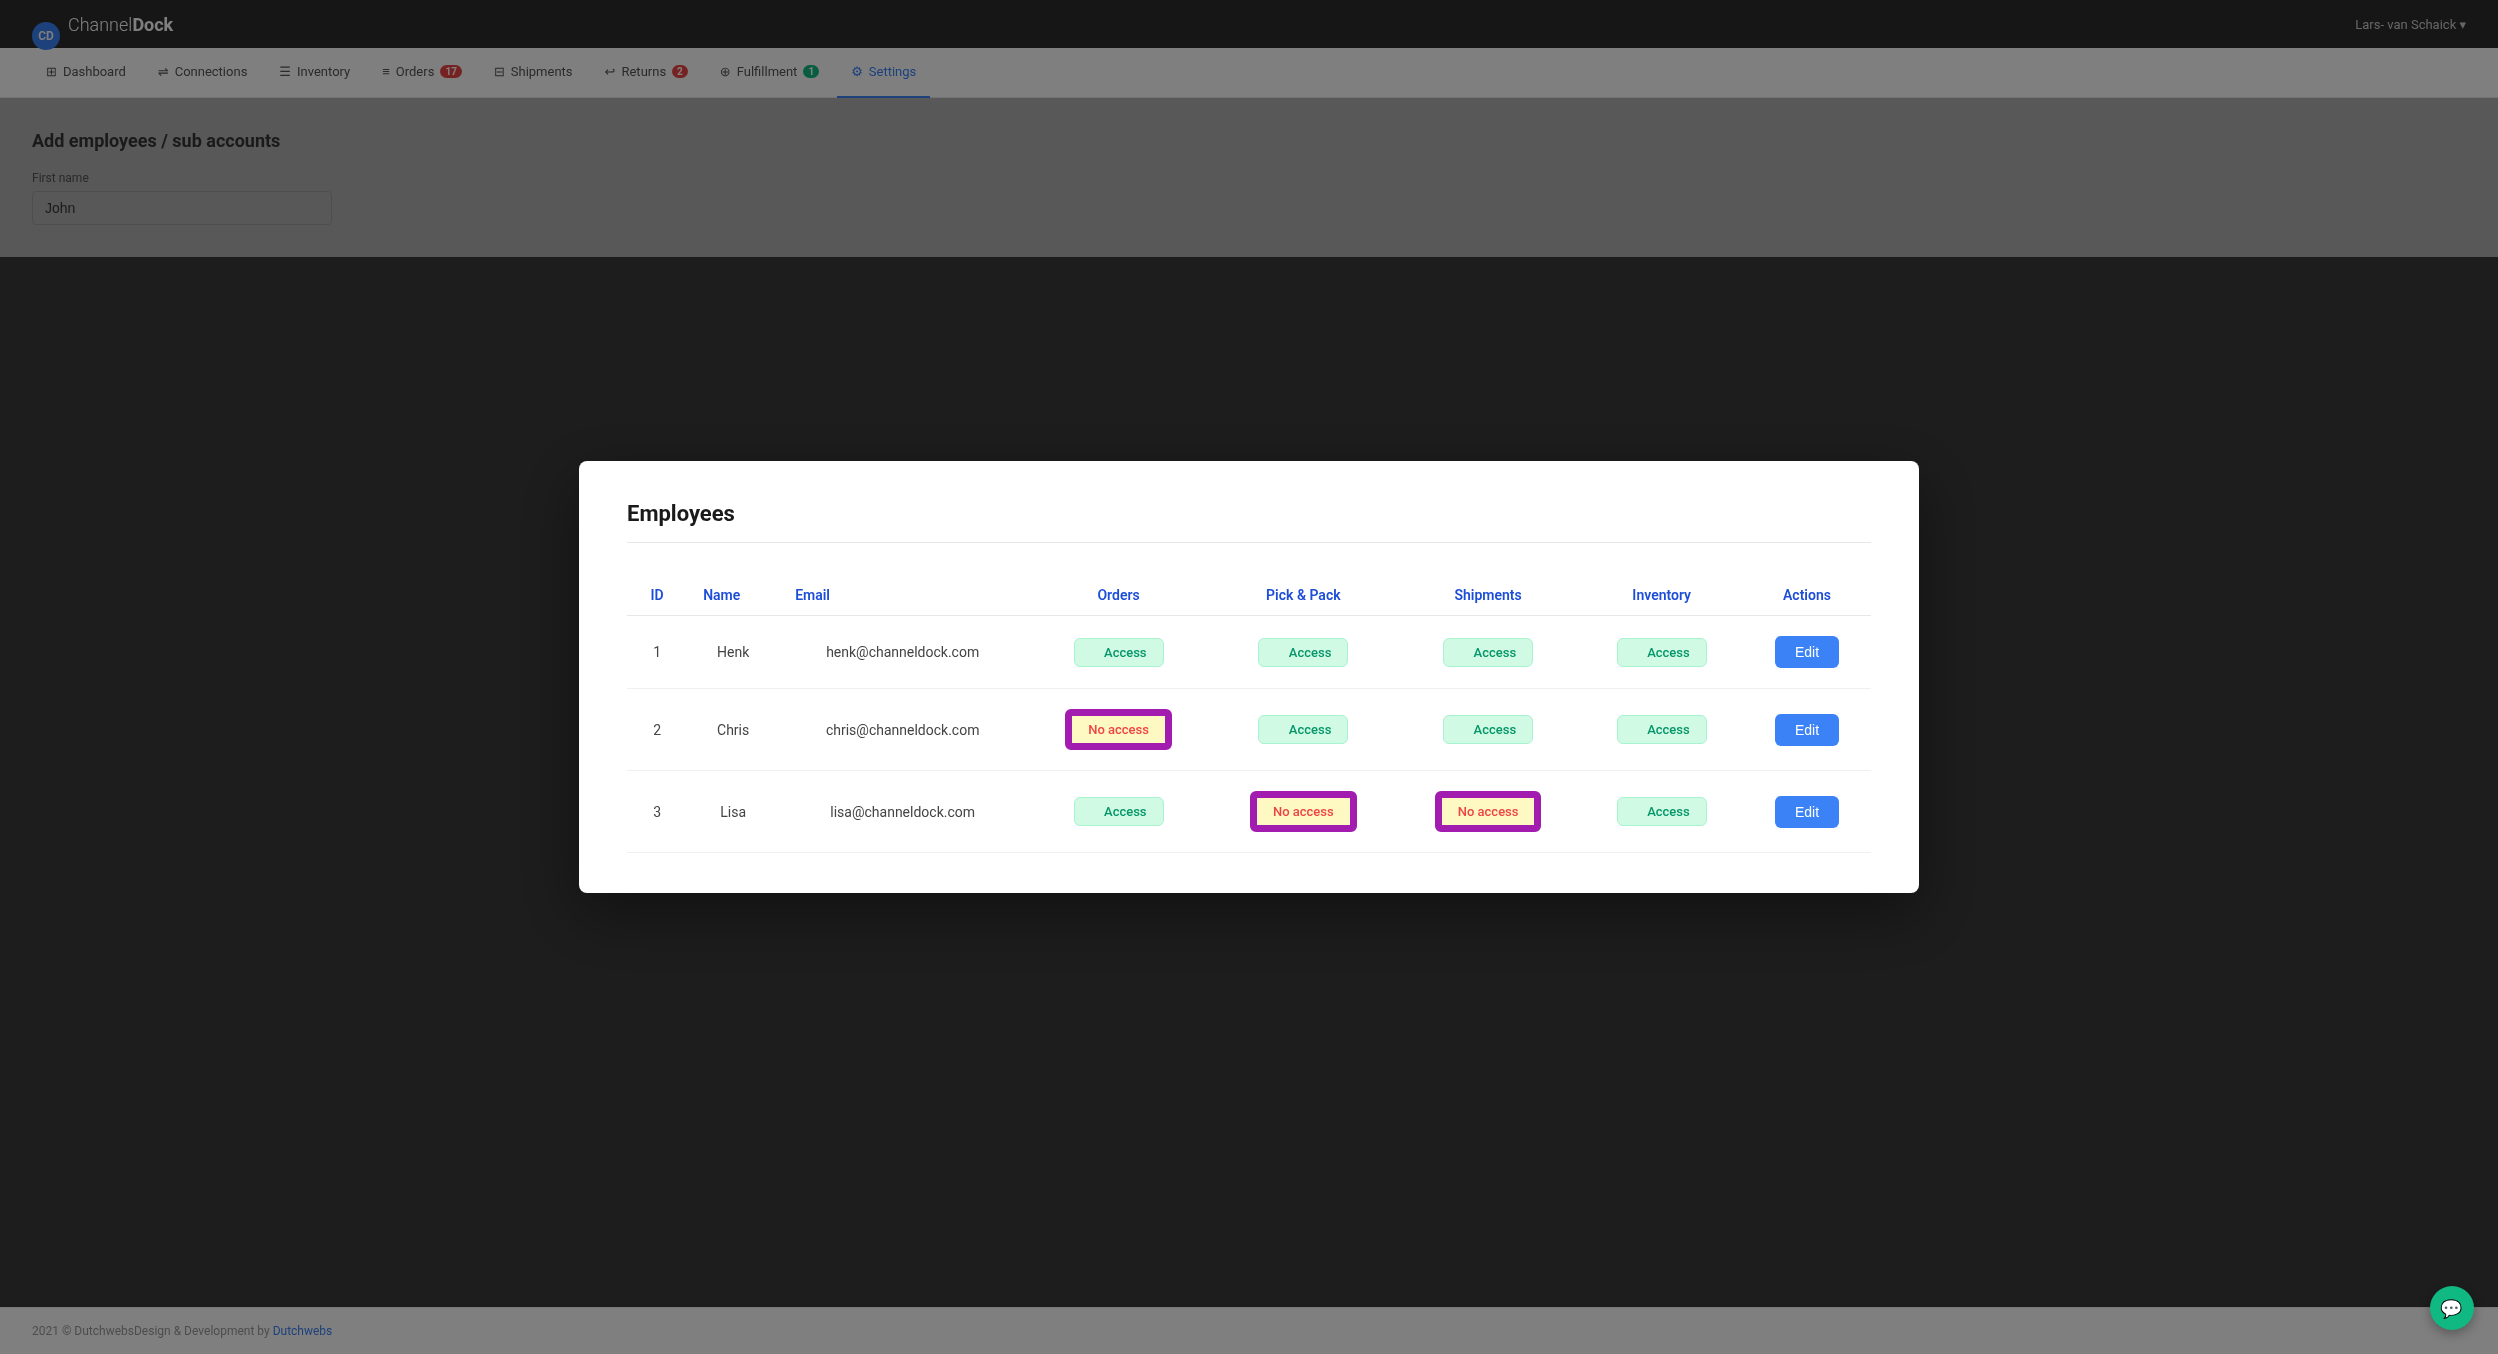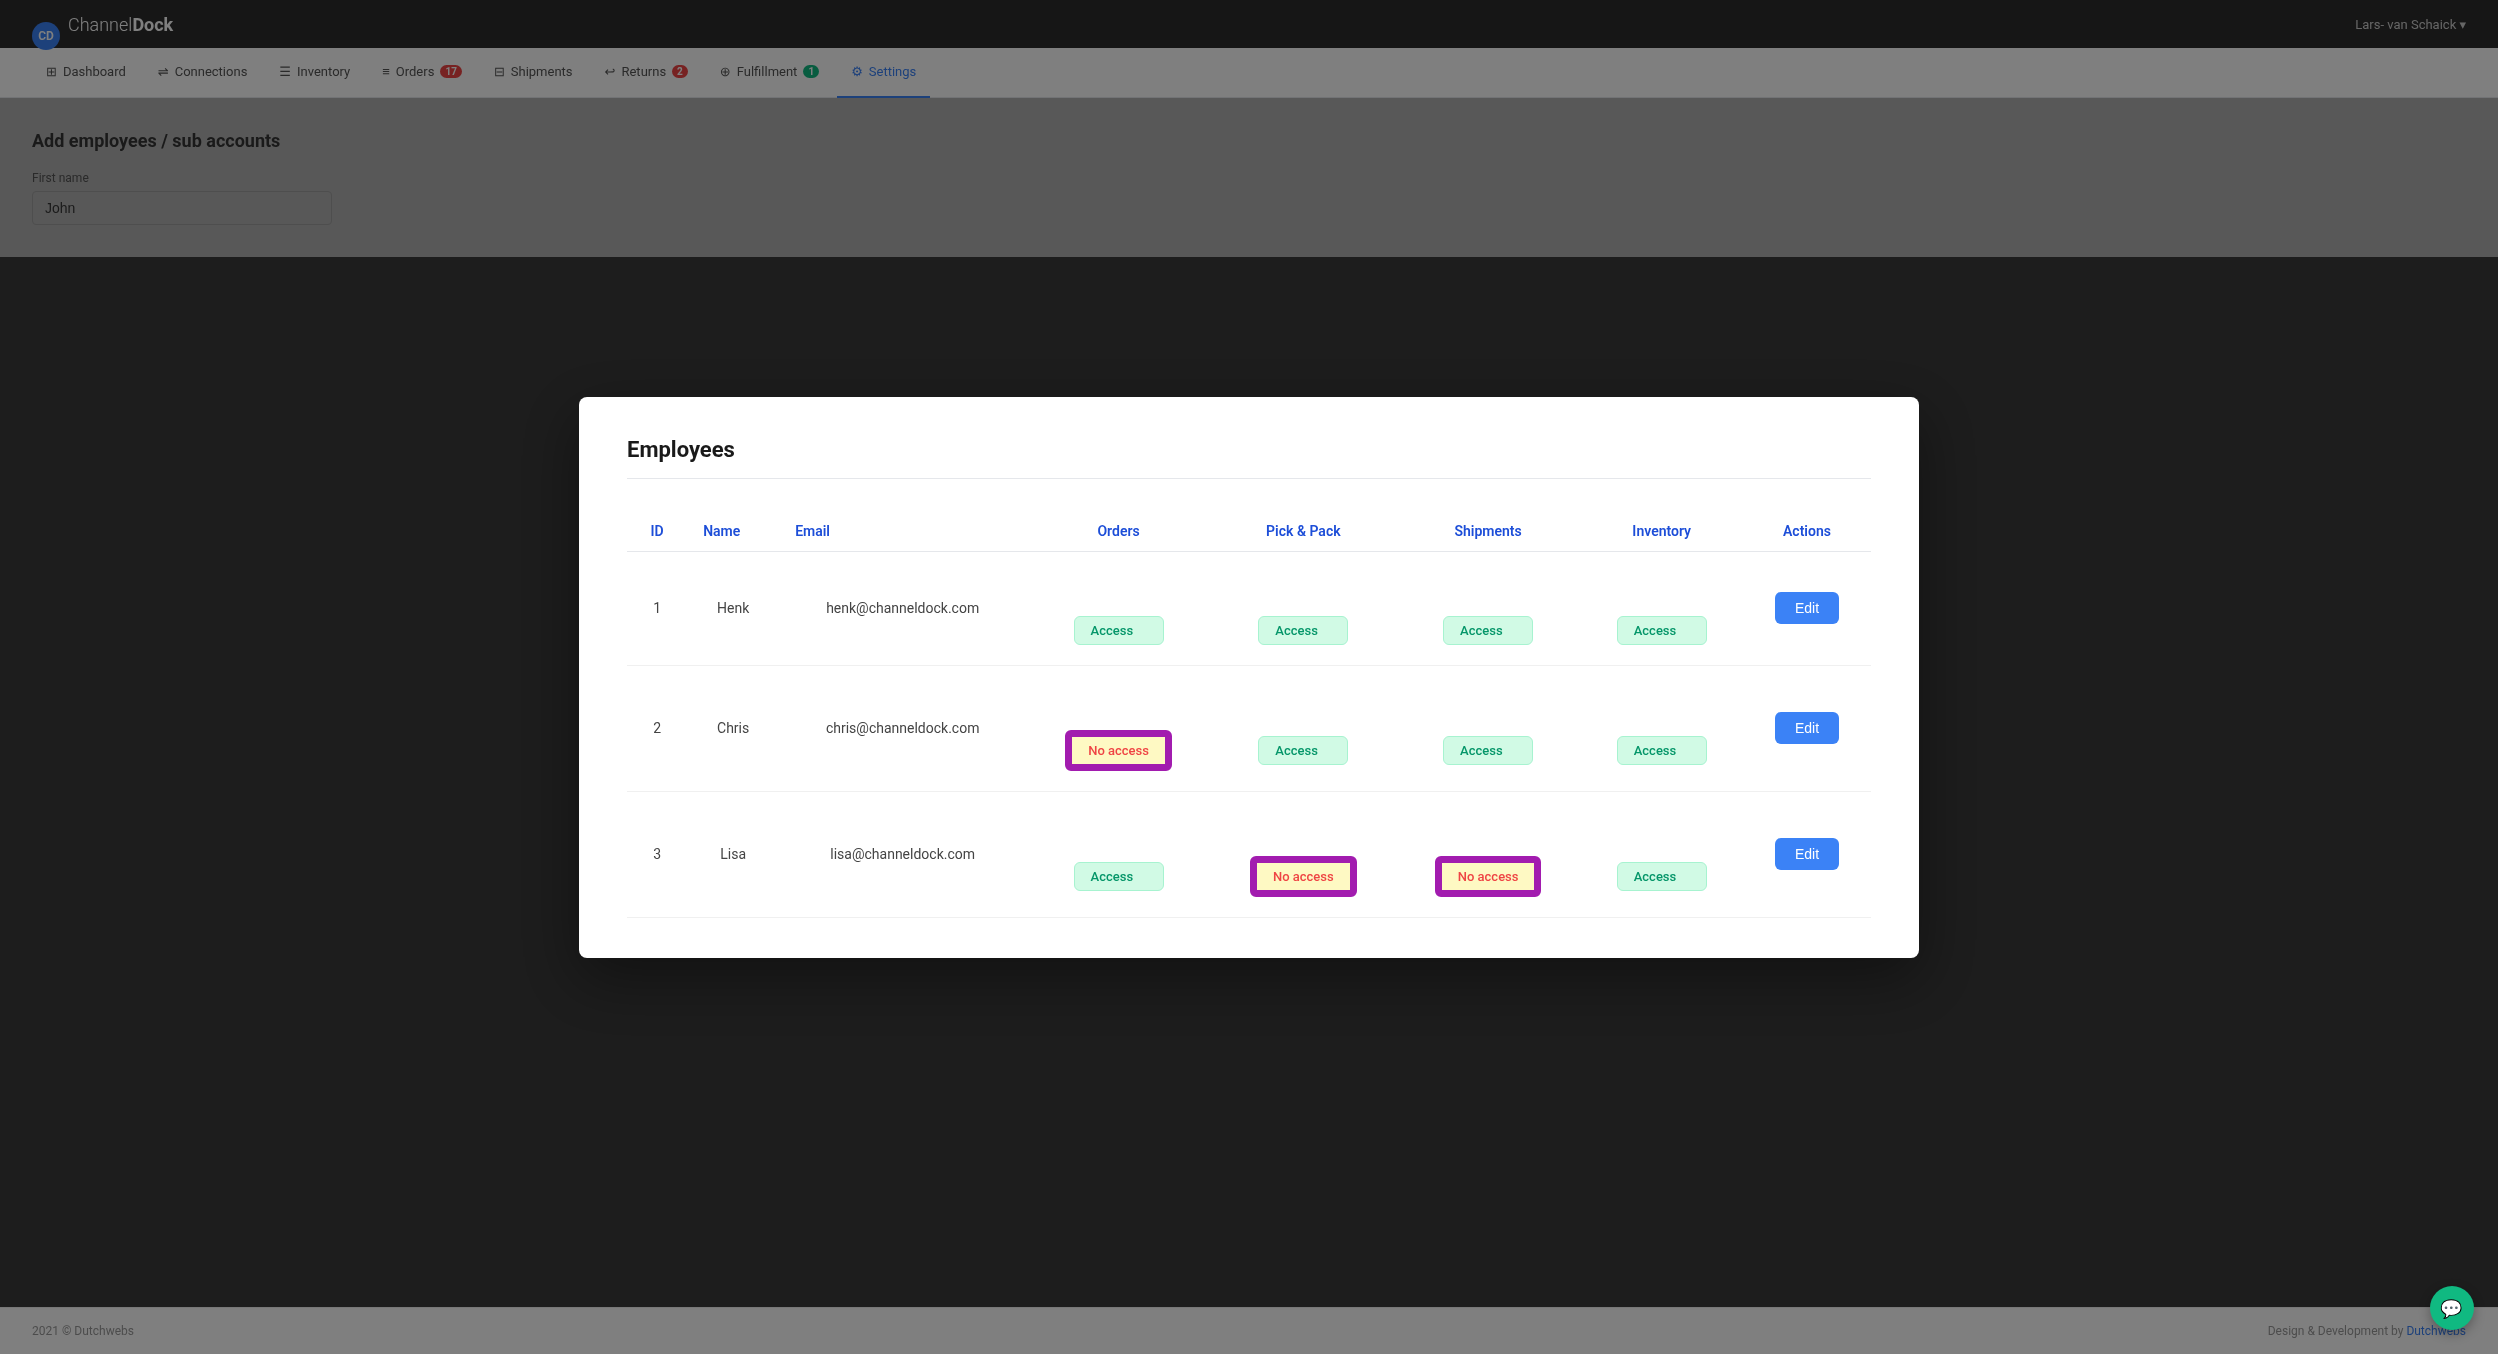--- a/index.html
+++ b/index.html
@@ -198,22 +198,21 @@
 
     .employees-table td.center { text-align: center; }
 
     .access-badge {
       display: inline-block;
       padding: 6px 16px;
       border-radius: 6px;
       font-size: 13px;
       font-weight: 500;
       min-width: 90px;
-      text-align: left;
-      margin-top: 44px;
+      text-align: right;
     }
 
     .access-badge.has-access {
       background: #d1fae5;
       color: #059669;
       border: 1px solid #a7f3d0;
     }
 
     .access-badge.no-access {
       background: #fef9c3;
@@ -230,26 +229,24 @@
       font-size: 14px;
       font-weight: 500;
       cursor: pointer;
     }
 
     
     .footer {
       background: #fff;
       padding: 16px 32px;
       display: flex;
-      justify-content: space-between;
       align-items: center;
       font-size: 12px;
       color: #999;
       border-top: 1px solid #eee;
-      gap: 46px;
     }
 
     .footer a { color: #3b82f6; text-decoration: none; }
 
     
     .chat-bubble {
       position: fixed;
       bottom: 24px;
       right: 24px;
       width: 44px;

